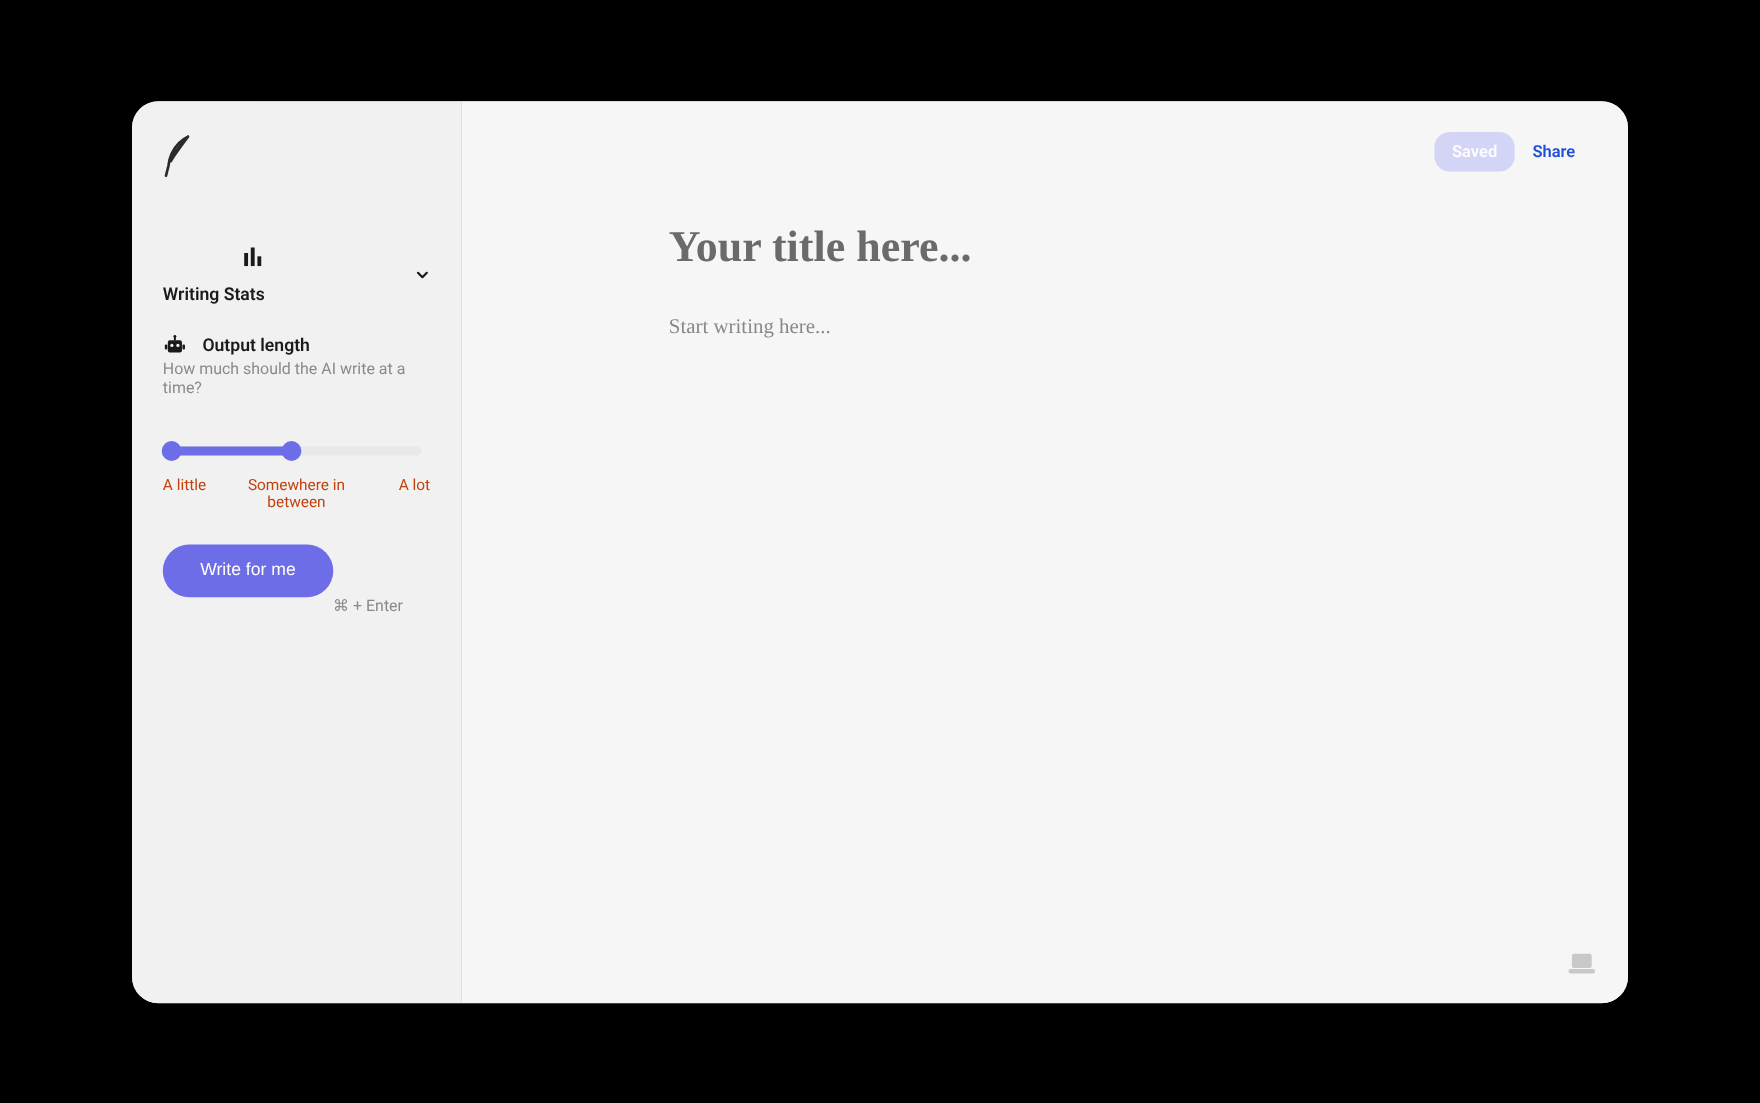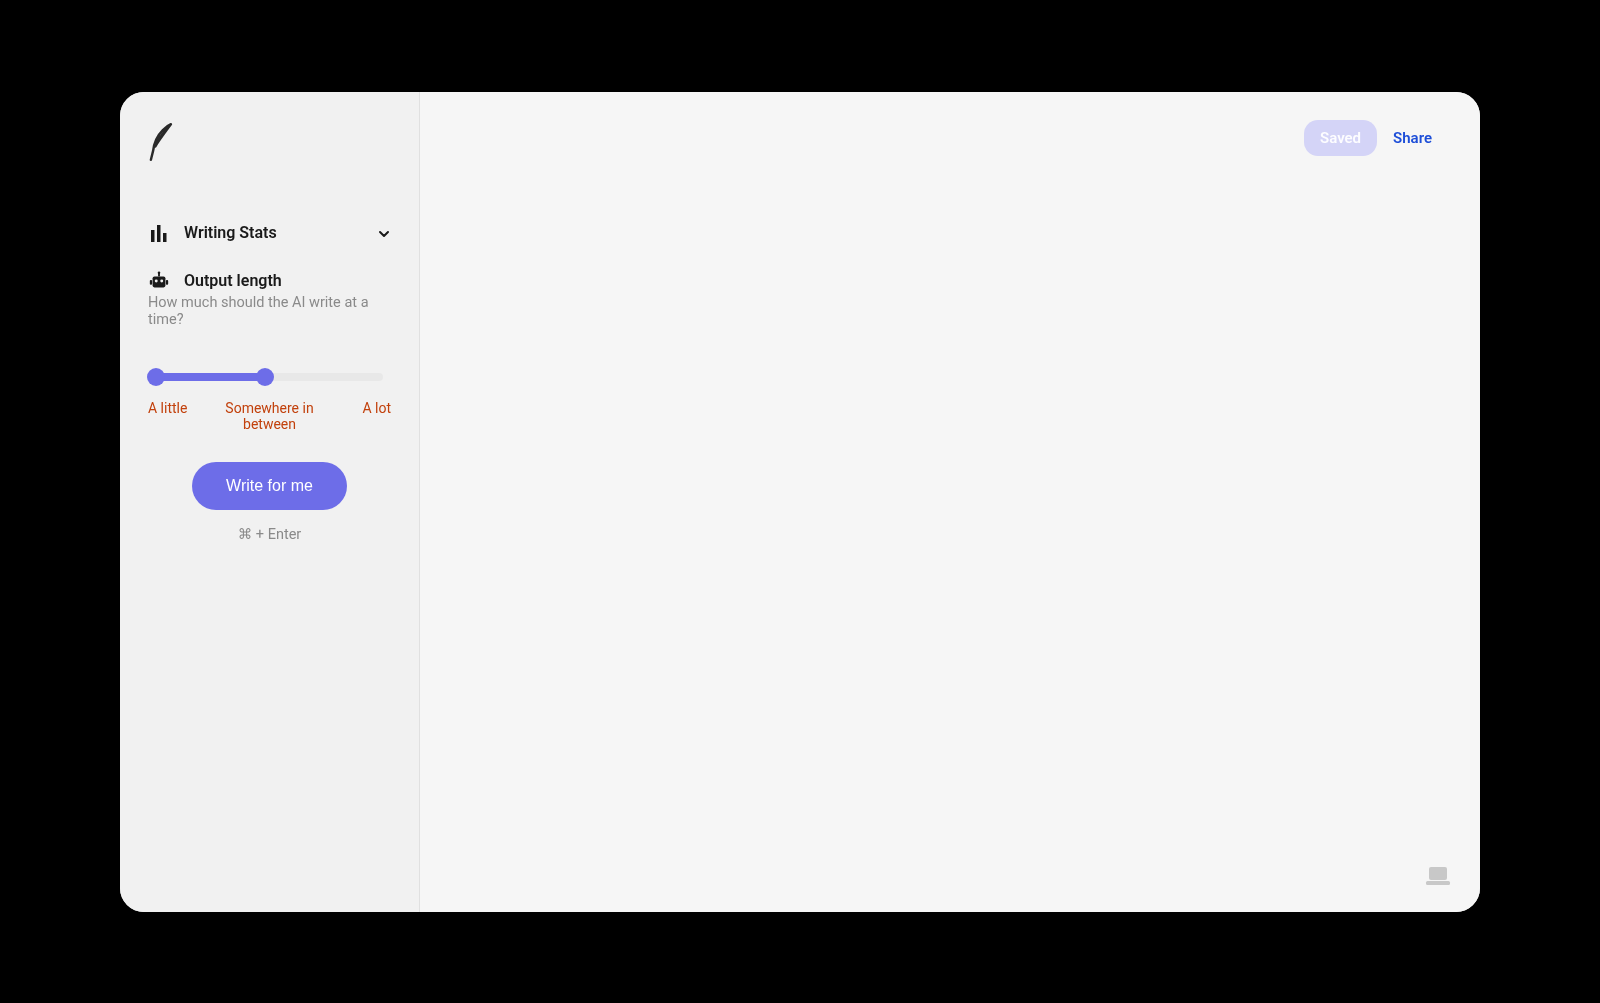--- a/index.html
+++ b/index.html
@@ -42,22 +42,23 @@
     }
     .sidebar-section {
       display: flex;
       align-items: center;
       justify-content: space-between;
       padding: 16px 0;
       cursor: pointer;
     }
     .sidebar-section-left {
       display: flex;
-      align-items: center;
+      align-items: flex-end;
       gap: 14px;
+      flex-direction: column;
     }
     .sidebar-section-icon {
       width: 22px;
       height: 22px;
       display: flex;
       align-items: center;
       justify-content: center;
     }
     .sidebar-section-label {
       font-size: 16px;
@@ -229,22 +230,21 @@
     .corner-icon {
       position: absolute;
       bottom: 24px;
       right: 28px;
       width: 28px;
       height: 24px;
       color: #c8c8c8;
     }
     .center-block {
       display: flex;
-      flex-direction: column;
-      align-items: center;
+      align-items: flex-end;
     }
   </style>
 </head>
 <body>
 
 <div class="app-window">
   <aside class="sidebar">
     <div class="logo">
       <svg viewBox="0 0 24 36">
         <path d="M20 2 C20 2, 6 8, 4 26 C4 26, 3 30, 2 34 M6 22 C8 18, 14 10, 20 2 M7 18 C10 14, 15 8, 20 2" stroke="#2a2a2a" stroke-width="2.2" fill="none" stroke-linecap="round"></path>
@@ -305,20 +305,24 @@
       </div>
     </div>
   </aside>
 
   <main class="main-area">
     <div class="top-actions">
       <span class="saved-badge">Saved</span>
       <span class="share-link">Share</span>
     </div>
 
+    <div class="editor-content">
+      <input class="title-input" type="text" placeholder="Your title here..." style="">
+      <input class="body-input" type="text" placeholder="Start writing here..." style="">
+    </div>
 
     <span class="corner-icon">
       <svg width="28" height="24" viewBox="0 0 28 24">
         <rect x="5" y="3" width="18" height="13" rx="2" fill="#c8c8c8"></rect>
         <rect x="2" y="17" width="24" height="4" rx="1.5" fill="#c8c8c8"></rect>
       </svg>
     </span>
   </main>
 </div>
 

